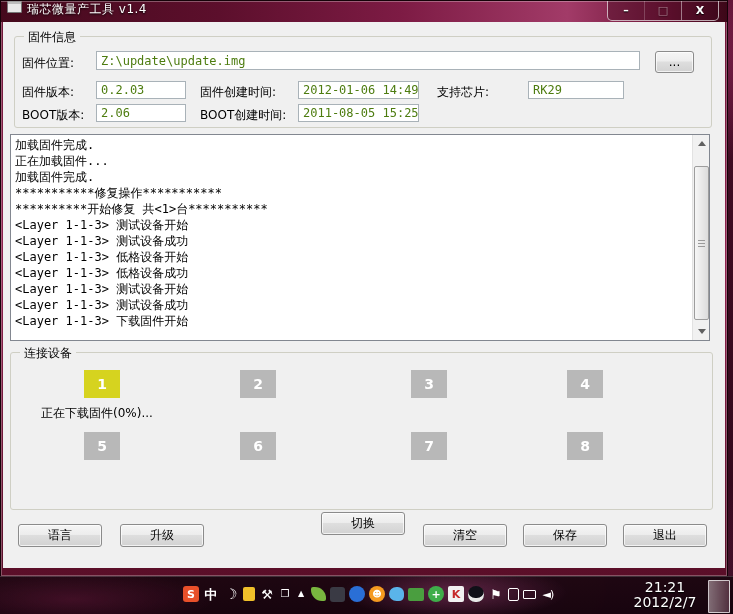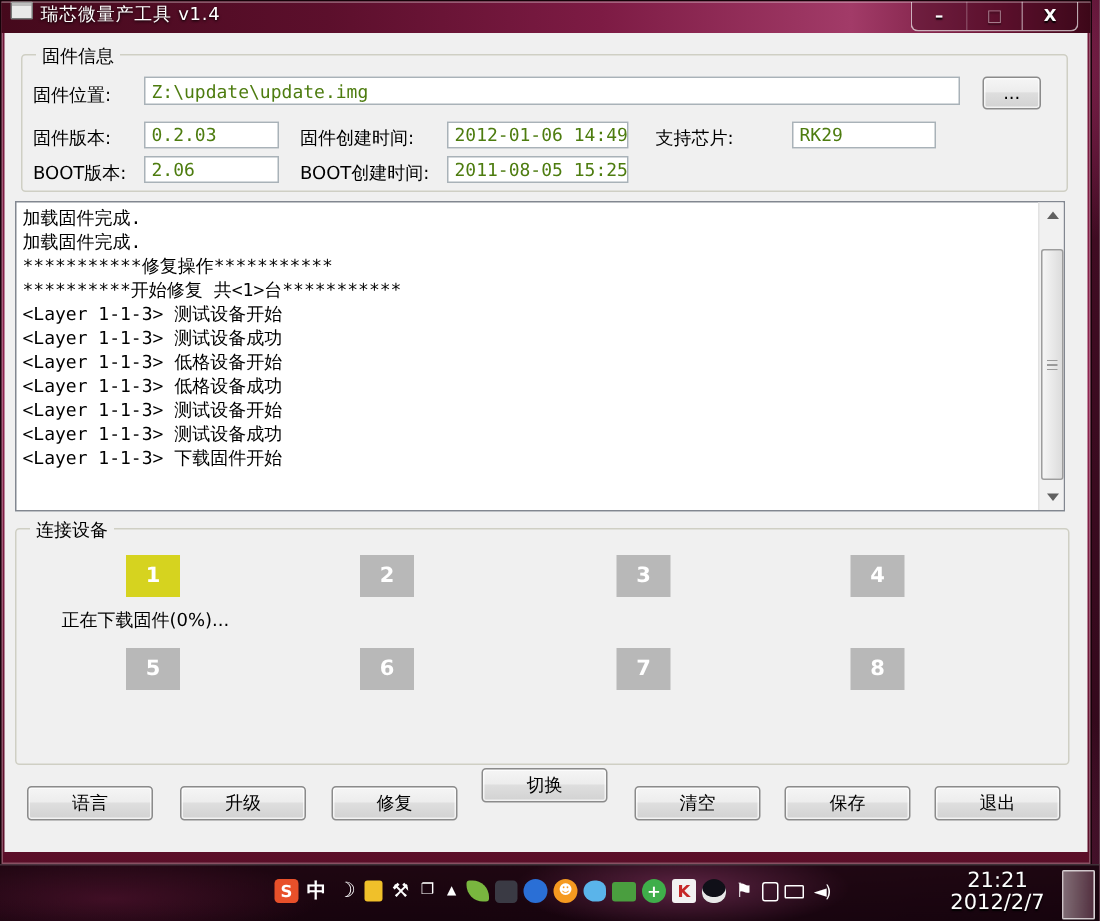--- a/index.html
+++ b/index.html
@@ -137,20 +137,21 @@
     <div class="field" style="left:525px;top:59px;width:96px;height:18px;" data-name="chip-field">RK29</div>
 
     <label class="fld" style="left:19px;top:85px;" data-name="boot-version-label">BOOT版本:</label>
     <div class="field" style="left:93px;top:82px;width:90px;height:18px;" data-name="boot-version-field">2.06</div>
     <label class="fld" style="left:197px;top:85px;" data-name="boot-created-label">BOOT创建时间:</label>
     <div class="field" style="left:295px;top:82px;width:121px;height:18px;" data-name="boot-created-field">2011-08-05 15:25:24</div>
 
     <div class="logbox" data-name="log-area">
       <div class="log-lines" data-name="log-lines">
         <div data-name="log-line">加载固件完成.</div>
+        <div data-name="log-line">正在加载固件...</div>
         <div data-name="log-line">加载固件完成.</div>
         <div data-name="log-line">***********修复操作***********</div>
         <div data-name="log-line">**********开始修复 共&lt;1&gt;台***********</div>
         <div data-name="log-line">&lt;Layer 1-1-3&gt; 测试设备开始</div>
         <div data-name="log-line">&lt;Layer 1-1-3&gt; 测试设备成功</div>
         <div data-name="log-line">&lt;Layer 1-1-3&gt; 低格设备开始</div>
         <div data-name="log-line">&lt;Layer 1-1-3&gt; 低格设备成功</div>
         <div data-name="log-line">&lt;Layer 1-1-3&gt; 测试设备开始</div>
         <div data-name="log-line">&lt;Layer 1-1-3&gt; 测试设备成功</div>
         <div data-name="log-line">&lt;Layer 1-1-3&gt; 下载固件开始</div>
@@ -176,21 +177,20 @@
     <div class="dev" style="left:408px;top:348px;" data-name="device-slot-3" data-state="idle">3</div>
     <div class="dev" style="left:564px;top:348px;" data-name="device-slot-4" data-state="idle">4</div>
     <div class="dev" style="left:81px;top:410px;" data-name="device-slot-5" data-state="idle">5</div>
     <div class="dev" style="left:237px;top:410px;" data-name="device-slot-6" data-state="idle">6</div>
     <div class="dev" style="left:408px;top:410px;" data-name="device-slot-7" data-state="idle">7</div>
     <div class="dev" style="left:564px;top:410px;" data-name="device-slot-8" data-state="idle">8</div>
     <span class="dev-status" style="left:38px;top:383px;" data-name="device-1-status-text">正在下载固件(0%)...</span>
 
     <div class="btn" style="left:15px;top:502px;width:82px;height:21px;" data-name="language-button">语言</div>
     <div class="btn" style="left:117px;top:502px;width:82px;height:21px;" data-name="upgrade-button">升级</div>
-    <div class="btn" style="left:218px;top:502px;width:82px;height:21px;" data-name="repair-button">修复</div>
     <div class="btn" style="left:318px;top:490px;width:82px;height:21px;" data-name="switch-button">切换</div>
     <div class="btn" style="left:420px;top:502px;width:82px;height:21px;" data-name="clear-button">清空</div>
     <div class="btn" style="left:520px;top:502px;width:82px;height:21px;" data-name="save-button">保存</div>
     <div class="btn" style="left:620px;top:502px;width:82px;height:21px;" data-name="exit-button">退出</div>
   </div>
 </div>
 
 <div class="taskbar" data-name="taskbar">
   <div class="tray" data-name="system-tray">
     <span class="tray-ic" data-name="sogou-input-icon">S</span>

